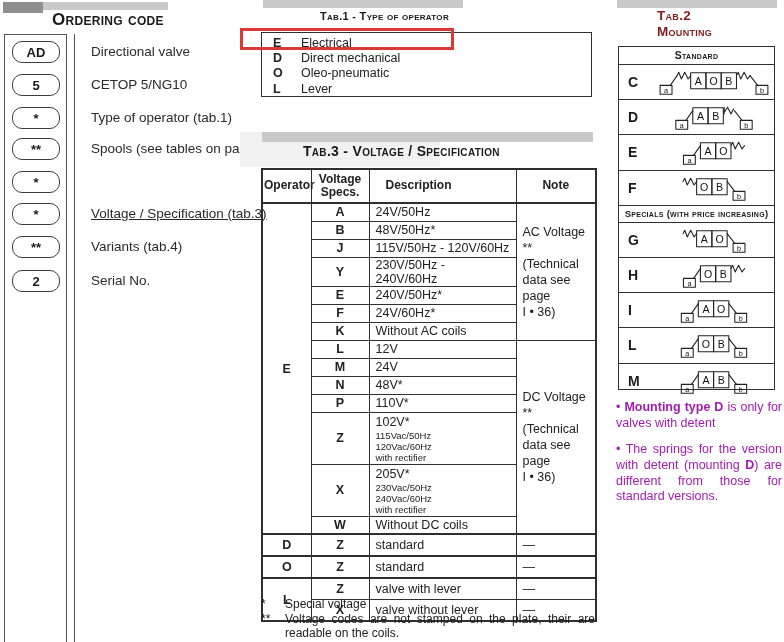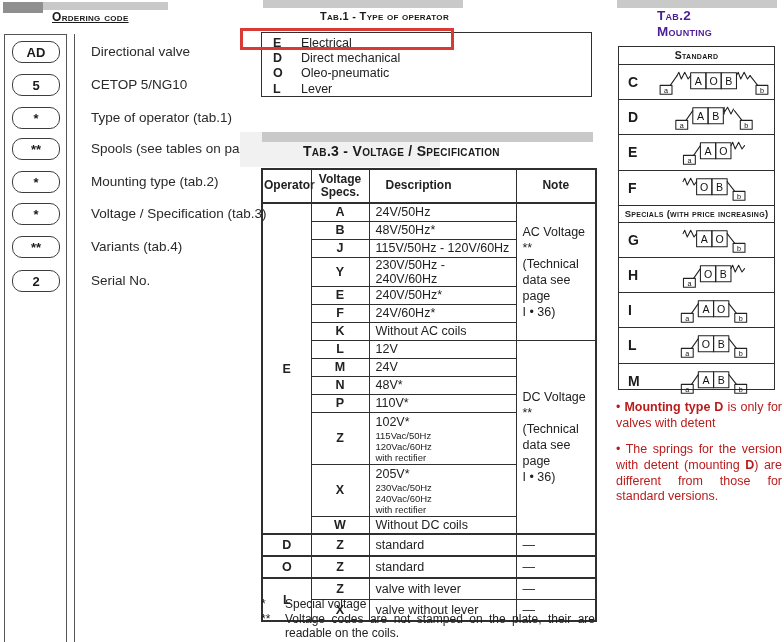--- a/index.html
+++ b/index.html
@@ -6,28 +6,28 @@
   .page{
     position:relative;width:784px;height:642px;background:#ffffff;overflow:hidden;
     font-family:"Liberation Sans", sans-serif;color:#222;
   }
   .abs{position:absolute;}
   .sc{font-variant:small-caps;letter-spacing:.3px;}
 
   
   #oc-bar{left:10px;top:2px;width:158px;height:8px;background:#c9c9c9;}
   #oc-dark{left:3px;top:2px;width:40px;height:11px;background:#8f8f8f;}
-  #oc-title{left:52px;top:10px;font-size:12px;font-weight:bold;color:#1a1a1a;text-decoration:underline;}
+  #oc-title{left:52px;top:10px;font-size:17px;font-weight:bold;color:#1a1a1a;}
   #t1-bar{left:263px;top:0px;width:200px;height:8px;background:#c9c9c9;}
   #t1-title{left:320px;top:10px;font-size:11px;font-weight:bold;color:#1a1a1a;}
   #t3-band{left:240px;top:132px;width:200px;height:35px;background:#f1f1f1;}
   #t3-bar{left:262px;top:132px;width:331px;height:10px;background:#c9c9c9;}
   #t3-title{left:303px;top:143px;font-size:14px;font-weight:bold;color:#1a1a1a;}
   #t2-bar{left:617px;top:0px;width:160px;height:8px;background:#c9c9c9;}
-  #t2-titles{left:657px;top:8px;font-size:13.5px;font-weight:bold;line-height:16px;color:#4c1d95;}
+  #t2-titles{left:657px;top:8px;font-size:13.5px;font-weight:bold;line-height:16px;color:#7f1d1d;}
 
   
   #oc-box{left:4px;top:34px;width:61px;height:608px;border:1px solid #555;border-bottom:none;}
   #oc-line{left:74px;top:34px;width:0;height:608px;border-left:1px solid #555;}
   .oc-pill{
     position:absolute;left:12px;width:46px;height:20px;background:#fff;
     border:1.4px solid #3d3d3d;border-radius:10px;
     display:flex;align-items:center;justify-content:center;
     font-weight:bold;font-size:13px;color:#1a1a1a;
   }
@@ -69,21 +69,21 @@
   .t2-sechead{height:17px;line-height:17px;text-align:center;font-size:10.5px;font-weight:600;
     border-bottom:1px solid #2f2f2f;color:#1a1a1a;}
   .t2-sechead.small{font-size:9.5px;height:16px;line-height:16px;}
   .t2-row{height:34.2px;border-bottom:1px solid #2f2f2f;display:flex;align-items:center;}
   #t2-table > :last-child{border-bottom:none;}
   .t2-letter{width:26px;padding-left:9px;font-weight:bold;font-size:14px;color:#1a1a1a;flex:none;}
   .t2-sym{flex:1;display:flex;justify-content:center;align-items:center;}
   .t2-sym svg{display:block;}
 
   
-  #t2-notes{left:616px;top:400px;width:166px;font-size:12.5px;line-height:1.27;text-align:justify;color:#b91c1c;}
+  #t2-notes{left:616px;top:400px;width:166px;font-size:12.5px;line-height:1.27;text-align:justify;color:#a21caf;}
   #t2-notes p{margin:0 0 10px 0;}
 </style>
 </head>
 <body>
 
 <div class="page">
 
   <div class="abs" id="oc-bar"></div>
   <div class="abs" id="oc-dark"></div>
   <div class="abs sc" id="oc-title">Ordering code</div>
@@ -93,23 +93,22 @@
   <div class="abs" id="oc-rows" style="left:0;top:0;width:260px;height:502px;">
       <div class="oc-pill" style="top: 41px;">AD</div>
       <div class="oc-label" style="top: 41px;">Directional valve</div>
       <div class="oc-pill" style="top: 74px;">5</div>
       <div class="oc-label" style="top: 74px;">CETOP 5/NG10</div>
       <div class="oc-pill" style="top: 107px;">*</div>
       <div class="oc-label" style="top: 107px;">Type of operator (tab.1)</div>
       <div class="oc-pill" style="top: 138px;">**</div>
       <div class="oc-label" style="top: 138px;">Spools (see tables on page I•31)</div>
       <div class="oc-pill" style="top: 171px;">*</div>
-      <div class="oc-label" style="top: 171px;">Mounting type (tab.2)</div>
       <div class="oc-pill" style="top: 203px;">*</div>
-      <div class="oc-label" style="top: 203px;">Voltage / Specification (tab.3)</div>
+      <div class="oc-label" style="top: 203px; text-decoration: underline;">Voltage / Specification (tab.3)</div>
       <div class="oc-pill" style="top: 236px;">**</div>
       <div class="oc-label" style="top: 236px;">Variants (tab.4)</div>
       <div class="oc-pill" style="top: 270px;">2</div>
       <div class="oc-label" style="top: 270px;">Serial No.</div>
     </div>
 
   <div class="abs" id="t1-bar"></div>
   <div class="abs sc" id="t1-title">Tab.1 - Type of operator</div>
   <div class="abs" id="t1-box">
       <div class="t1-row">

